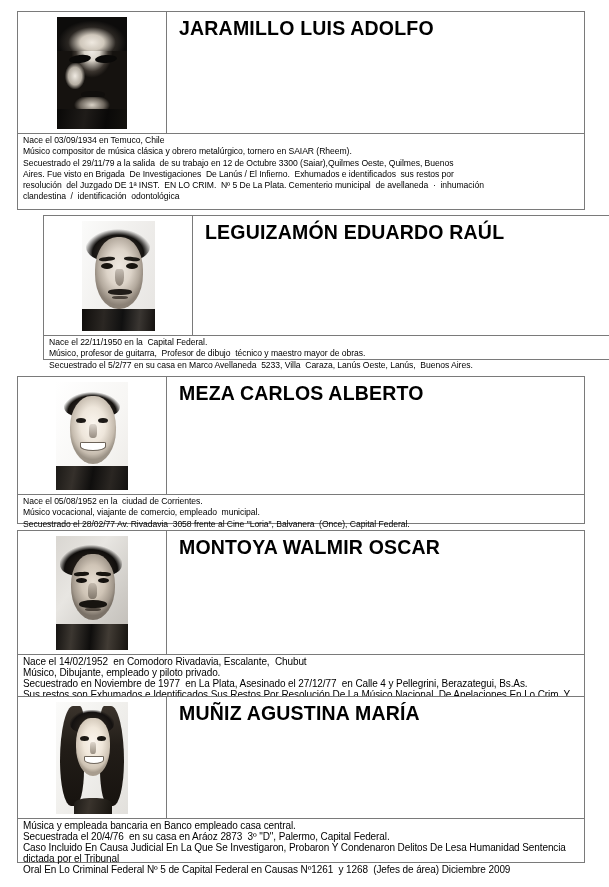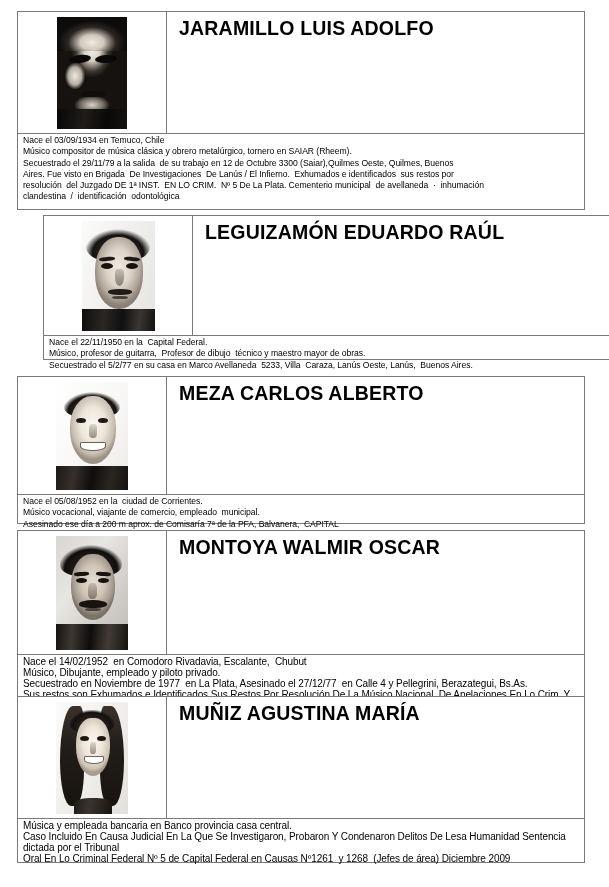--- a/index.html
+++ b/index.html
@@ -248,20 +248,21 @@
           <div class="lay collar"></div>
         </div>
       </div>
       <div class="name-cell">
         <div class="name-text">MEZA CARLOS ALBERTO</div>
       </div>
     </div>
     <div class="body-cell">
       <div class="body-line">Nace el 05/08/1952 en la  ciudad de Corrientes.</div>
       <div class="body-line">Músico vocacional, viajante de comercio, empleado  municipal.</div>
+      <div class="body-line">Secuestrado el 28/02/77 Av. Rivadavia  3058 frente al Cine "Loria", Balvanera  (Once), Capital Federal.</div>
       <div class="body-line">Asesinado ese día a 200 m aprox. de Comisaría 7ª de la PFA, Balvanera,  CAPITAL</div>
     </div>
   </div>
 
   <div class="entry compact" style="top:522px; height:167px;margin-top:8px;">
     <div class="entry-top">
       <div class="photo-cell">
         <div class="photo p-frame ph4">
           <div class="lay bg"></div>
           <div class="lay hair"></div>
@@ -303,19 +304,20 @@
           <div class="lay nose"></div>
           <div class="lay smile"></div>
           <div class="lay collar"></div>
         </div>
       </div>
       <div class="name-cell">
         <div class="name-text">MUÑIZ AGUSTINA MARÍA</div>
       </div>
     </div>
     <div class="body-cell">
-      <div class="body-line">Música y empleada bancaria en Banco provincia casa central.</div>
+      <div class="body-line">Música y empleada bancaria en Banco empleado casa central.</div>
+      <div class="body-line">Secuestrada el 20/4/76  en su casa en Aráoz 2873  3º "D", Palermo, Capital Federal.</div>
       <div class="body-line">Caso Incluido En Causa Judicial En La Que Se Investigaron, Probaron Y Condenaron Delitos De Lesa Humanidad Sentencia dictada por el Tribunal</div>
       <div class="body-line">Oral En Lo Criminal Federal Nº 5 de Capital Federal en Causas Nº1261  y 1268  (Jefes de área) Diciembre 2009</div>
     </div>
   </div>
 
 </div>
 
 </body></html>

